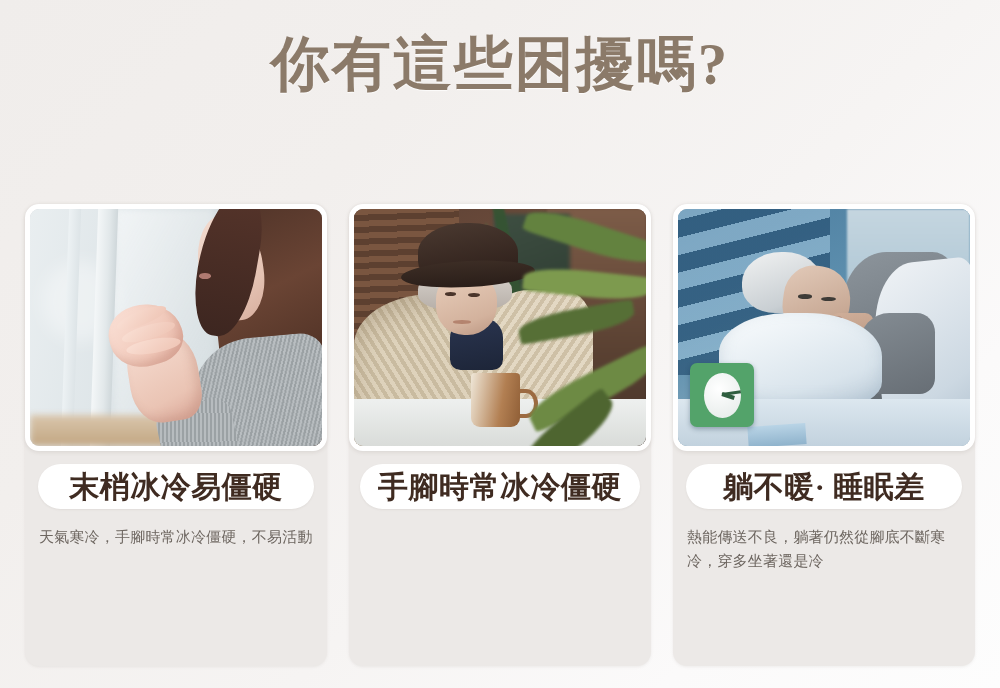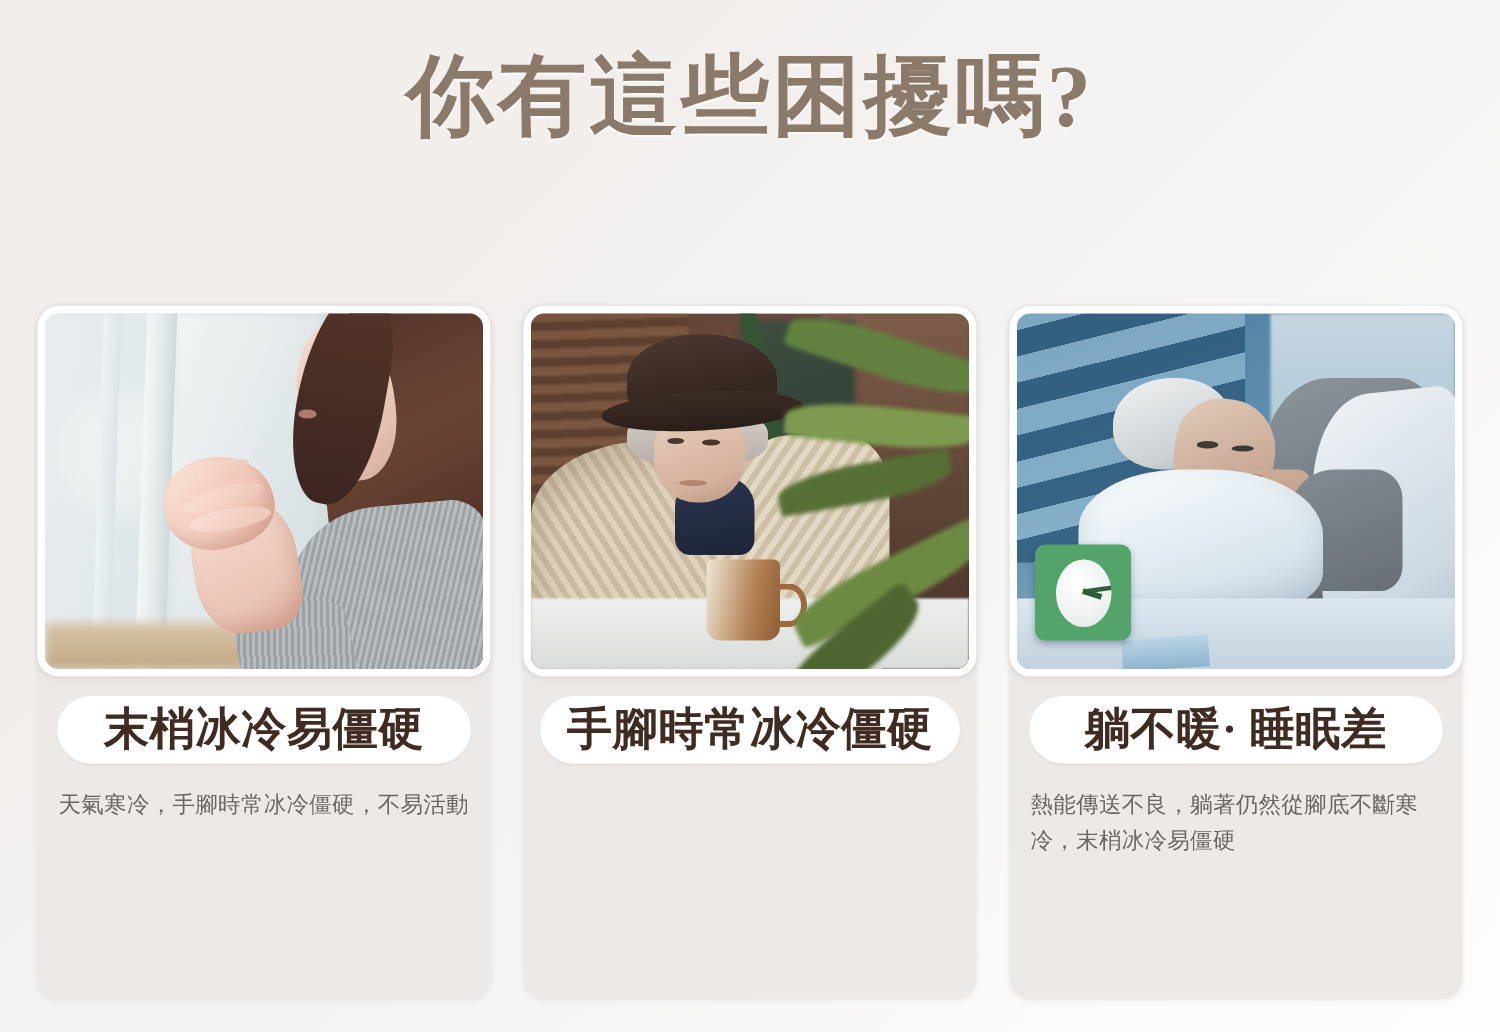--- a/index.html
+++ b/index.html
@@ -461,16 +461,16 @@
         <div class="s3-pillow"></div>
         <div class="s3-sheet"></div>
         <div class="s3-book"></div>
         <div class="s3-clock"></div>
         <div class="s3-clockface"></div>
         <div class="s3-hand-h"></div>
         <div class="s3-hand-m"></div>
       </div>
     </div>
     <div class="card-title">躺不暖·  睡眠差</div>
-    <p class="card-body">熱能傳送不良，躺著仍然從腳底不斷寒冷，末梢冰冷易僵硬</p>
+    <p class="card-body">熱能傳送不良，躺著仍然從腳底不斷寒冷，穿多坐著還是冷</p>
   </div>
 
 </div>
 
 </body></html>

